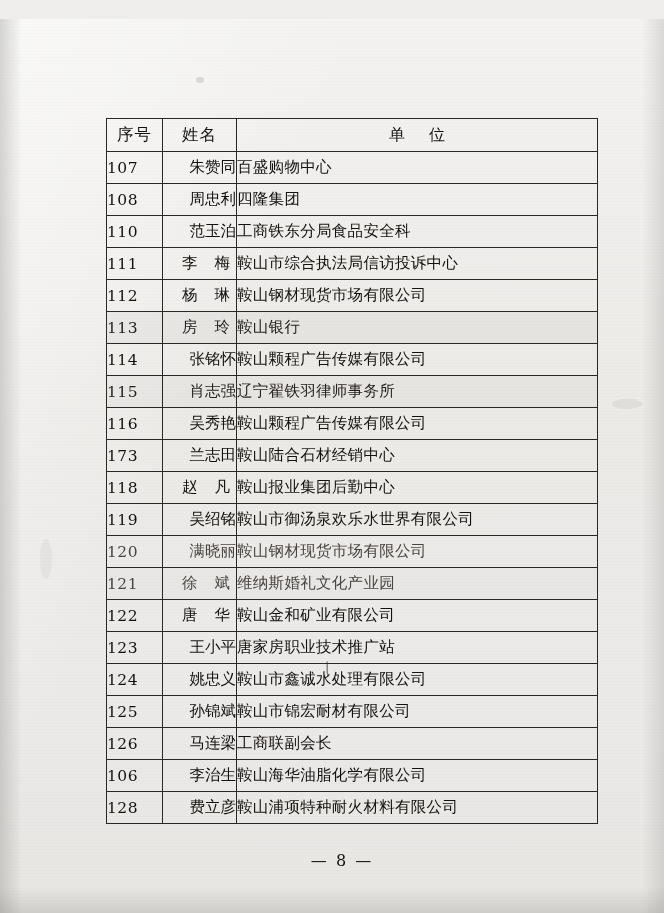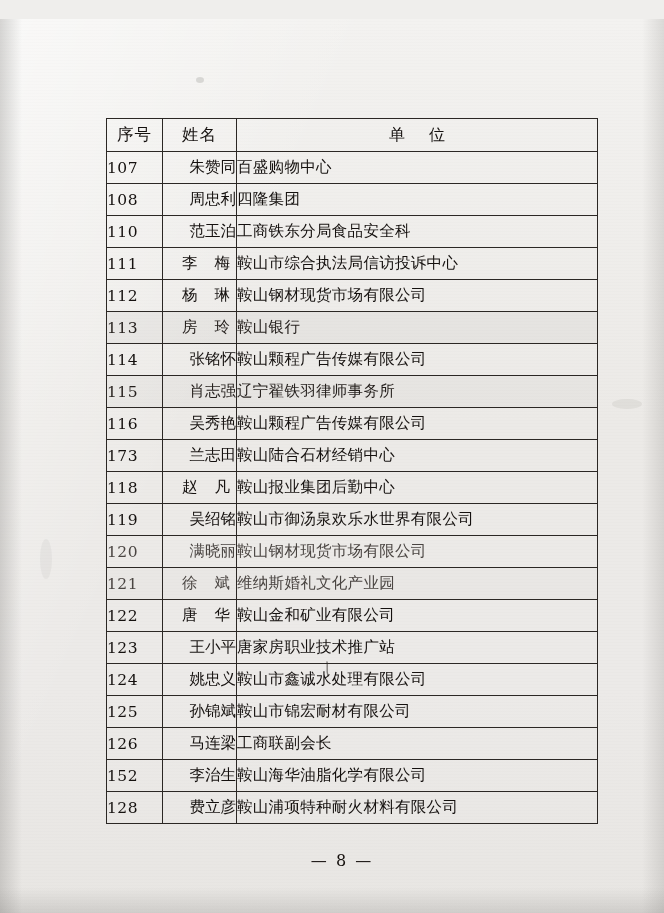--- a/index.html
+++ b/index.html
@@ -257,21 +257,21 @@
             <td class="no">125</td>
             <td class="name">孙锦斌</td>
             <td class="org">鞍山市锦宏耐材有限公司</td>
           </tr>
           <tr>
             <td class="no">126</td>
             <td class="name">马连梁</td>
             <td class="org">工商联副会长</td>
           </tr>
           <tr>
-            <td class="no">152</td>
+            <td class="no">106</td>
             <td class="name">李治生</td>
             <td class="org">鞍山海华油脂化学有限公司</td>
           </tr>
           <tr>
             <td class="no">128</td>
             <td class="name">费立彦</td>
             <td class="org">鞍山浦项特种耐火材料有限公司</td>
           </tr>
         </tbody>
     </table>

